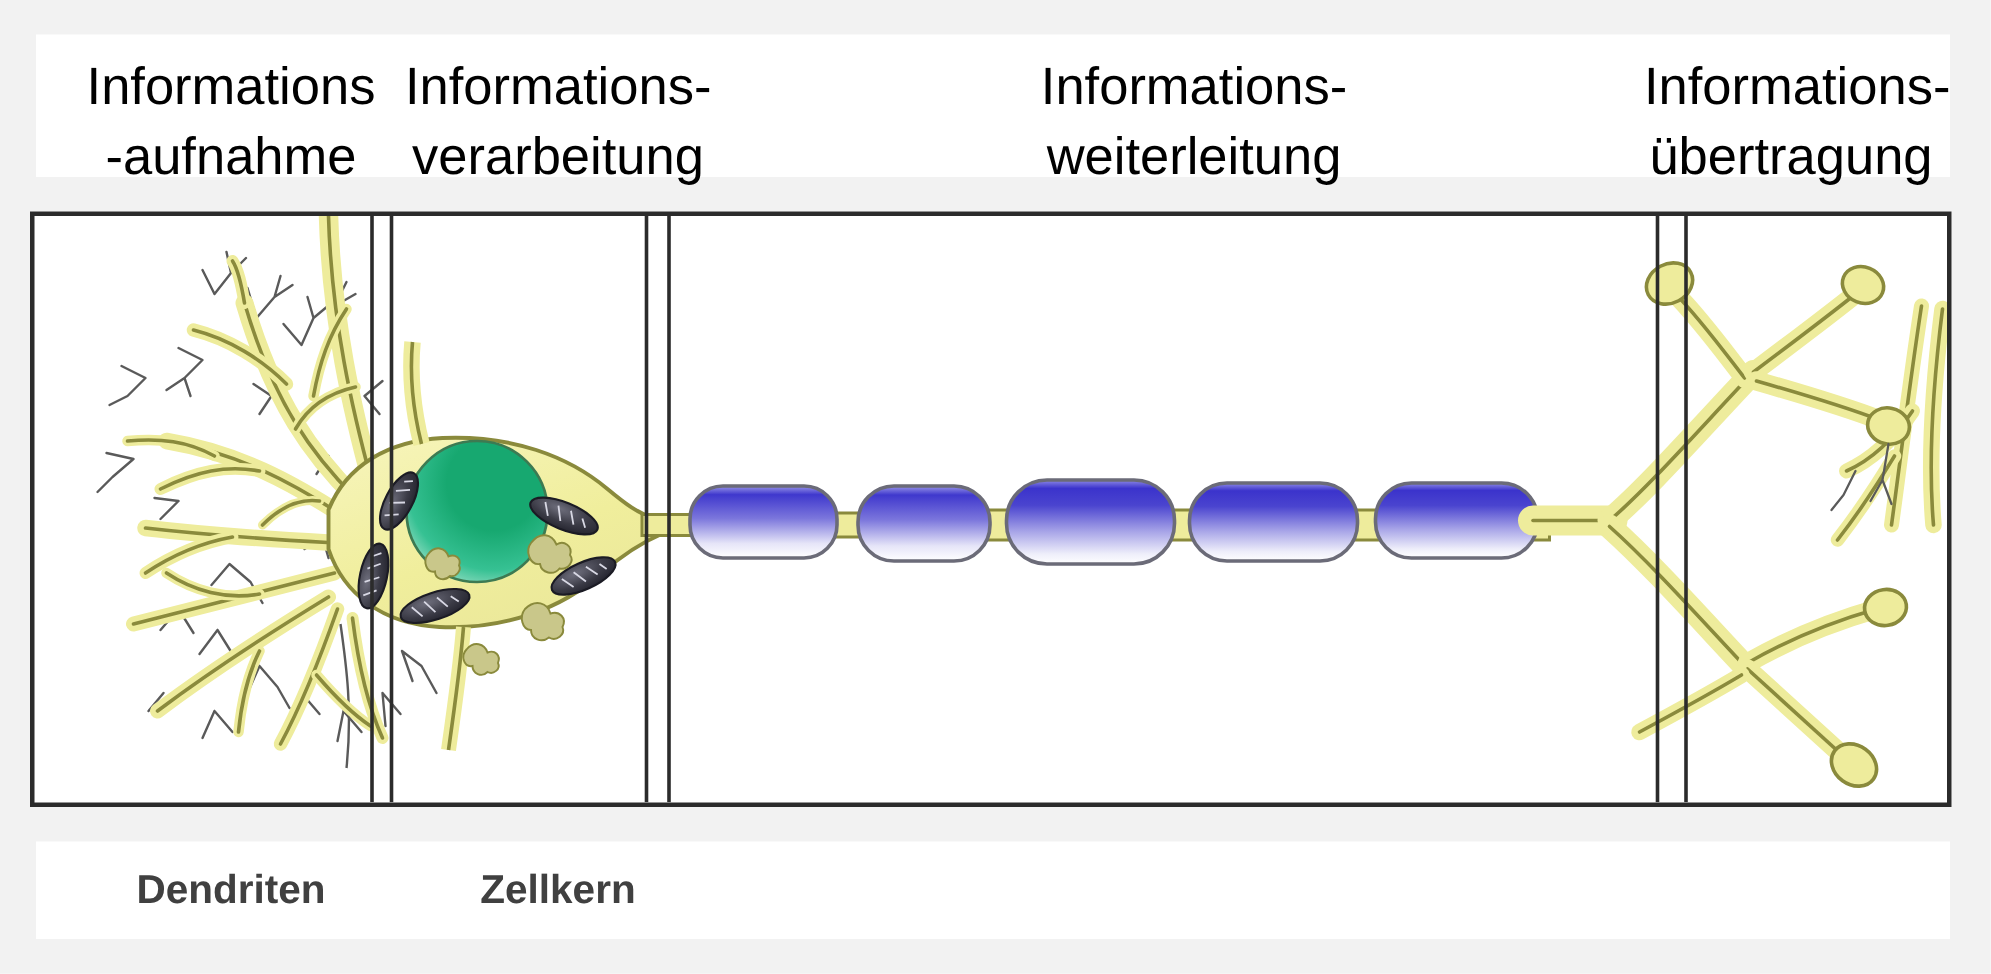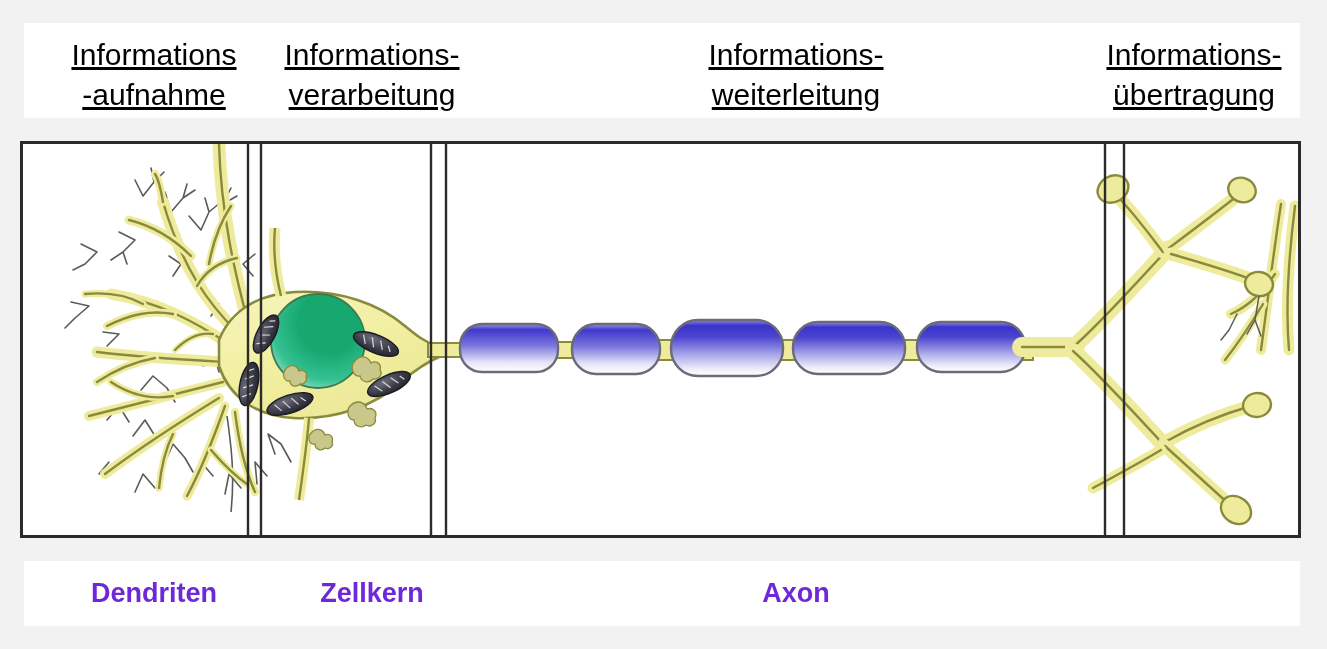--- a/index.html
+++ b/index.html
@@ -21,28 +21,27 @@
     left: 24px;
     top: 23px;
     width: 1276px;
     height: 95px;
     background: #ffffff;
     box-sizing: border-box;
   }
   .stage-label {
     position: absolute;
     text-align: center;
-    font-size: 30px;
+    font-size: 35px;
     line-height: 1.33;
     color: #000000;
     font-family: "Liberation Sans", sans-serif;
     font-weight: 400;
     top: 12px;
     white-space: pre-line;
-    text-decoration: underline;
   }
   #stage-label-0 { left: 16px;   width: 228px; }
   #stage-label-1 { left: 246px;  width: 204px; }
   #stage-label-2 { left: 452px;  width: 640px; }
   #stage-label-3 { left: 1072px; width: 196px; }
 
   
   #diagram-frame {
     position: absolute;
     left: 20px;
@@ -71,21 +70,21 @@
     width: 1276px;
     height: 65px;
     background: #ffffff;
     box-sizing: border-box;
   }
   .part-label {
     position: absolute;
     text-align: center;
     font-size: 27px;
     font-weight: bold;
-    color: #6d28d9;
+    color: #404040;
     font-family: "Liberation Sans", sans-serif;
     top: 17px;
   }
   #part-label-0 { left: 16px;   width: 228px; }
   #part-label-1 { left: 246px;  width: 204px; text-align: center; }
   #part-label-2 { left: 452px;  width: 640px; }
   #part-label-3 { left: 1072px; width: 196px; }
 </style>
 </head>
 <body>
@@ -341,14 +340,13 @@
       <line x1="423" y1="0" x2="423" y2="391"></line>
       <line x1="1082" y1="0" x2="1082" y2="391"></line>
       <line x1="1101" y1="0" x2="1101" y2="391"></line>
     </g>
   </svg>
 </div>
 
 <div id="footer-band">
   <div class="part-label" id="part-label-0">Dendriten</div>
   <div class="part-label" id="part-label-1">Zellkern</div>
-  <div class="part-label" id="part-label-2">Axon</div>
 </div>
 
 </body></html>

